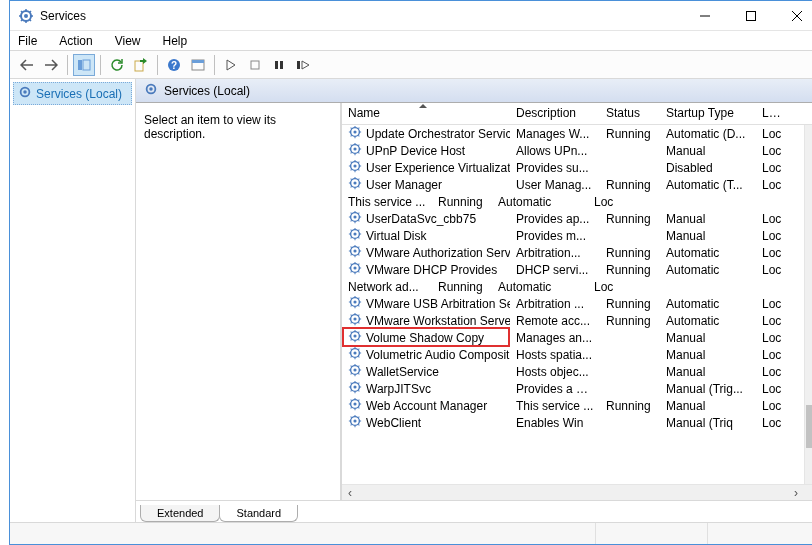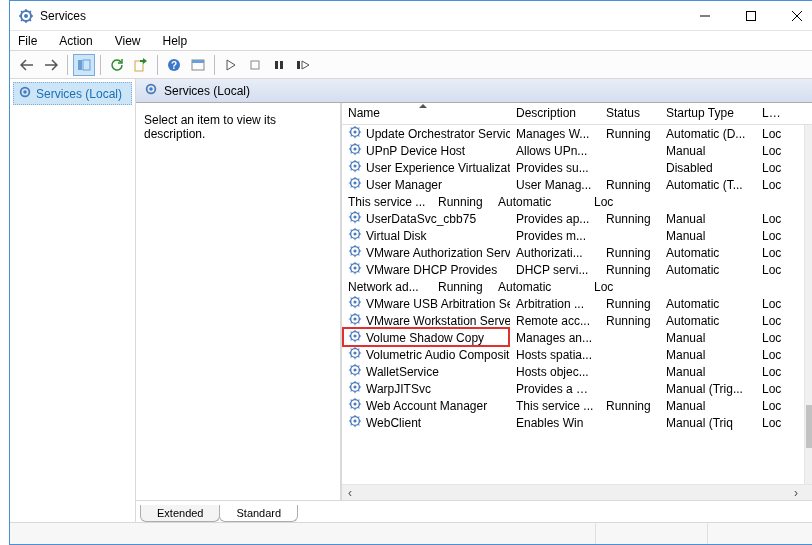--- a/index.html
+++ b/index.html
@@ -280,21 +280,21 @@
               </div>
               <div class="row">
                 <div class="cell name c0">
                   <span class="gearicon"><svg width="14" height="14" viewBox="0 0 16 16">
                       <circle cx="8" cy="8" r="5" fill="none" stroke="#4a7abc" stroke-width="1.6"></circle>
                       <circle cx="8" cy="8" r="1.8" fill="#4a7abc"></circle>
                       <path d="M8 1v2M8 13v2M1 8h2M13 8h2M3 3l1.2 1.2M11.8 11.8L13 13M3 13l1.2-1.2M11.8 4.2L13 3" stroke="#4a7abc" stroke-width="1.2"></path>
                     </svg></span>
                   <span>VMware Authorization Servi...</span>
                 </div>
-                <div class="cell c1">Authorizati...</div>
+                <div class="cell c1">Arbitration...</div>
                 <div class="cell c2">Running</div>
                 <div class="cell c3">Automatic</div>
                 <div class="cell c4">Loc</div>
               </div>
               <div class="row">
                 <div class="cell name c0">
                   <span class="gearicon"><svg width="14" height="14" viewBox="0 0 16 16">
                       <circle cx="8" cy="8" r="5" fill="none" stroke="#4a7abc" stroke-width="1.6"></circle>
                       <circle cx="8" cy="8" r="1.8" fill="#4a7abc"></circle>
                       <path d="M8 1v2M8 13v2M1 8h2M13 8h2M3 3l1.2 1.2M11.8 11.8L13 13M3 13l1.2-1.2M11.8 4.2L13 3" stroke="#4a7abc" stroke-width="1.2"></path>

